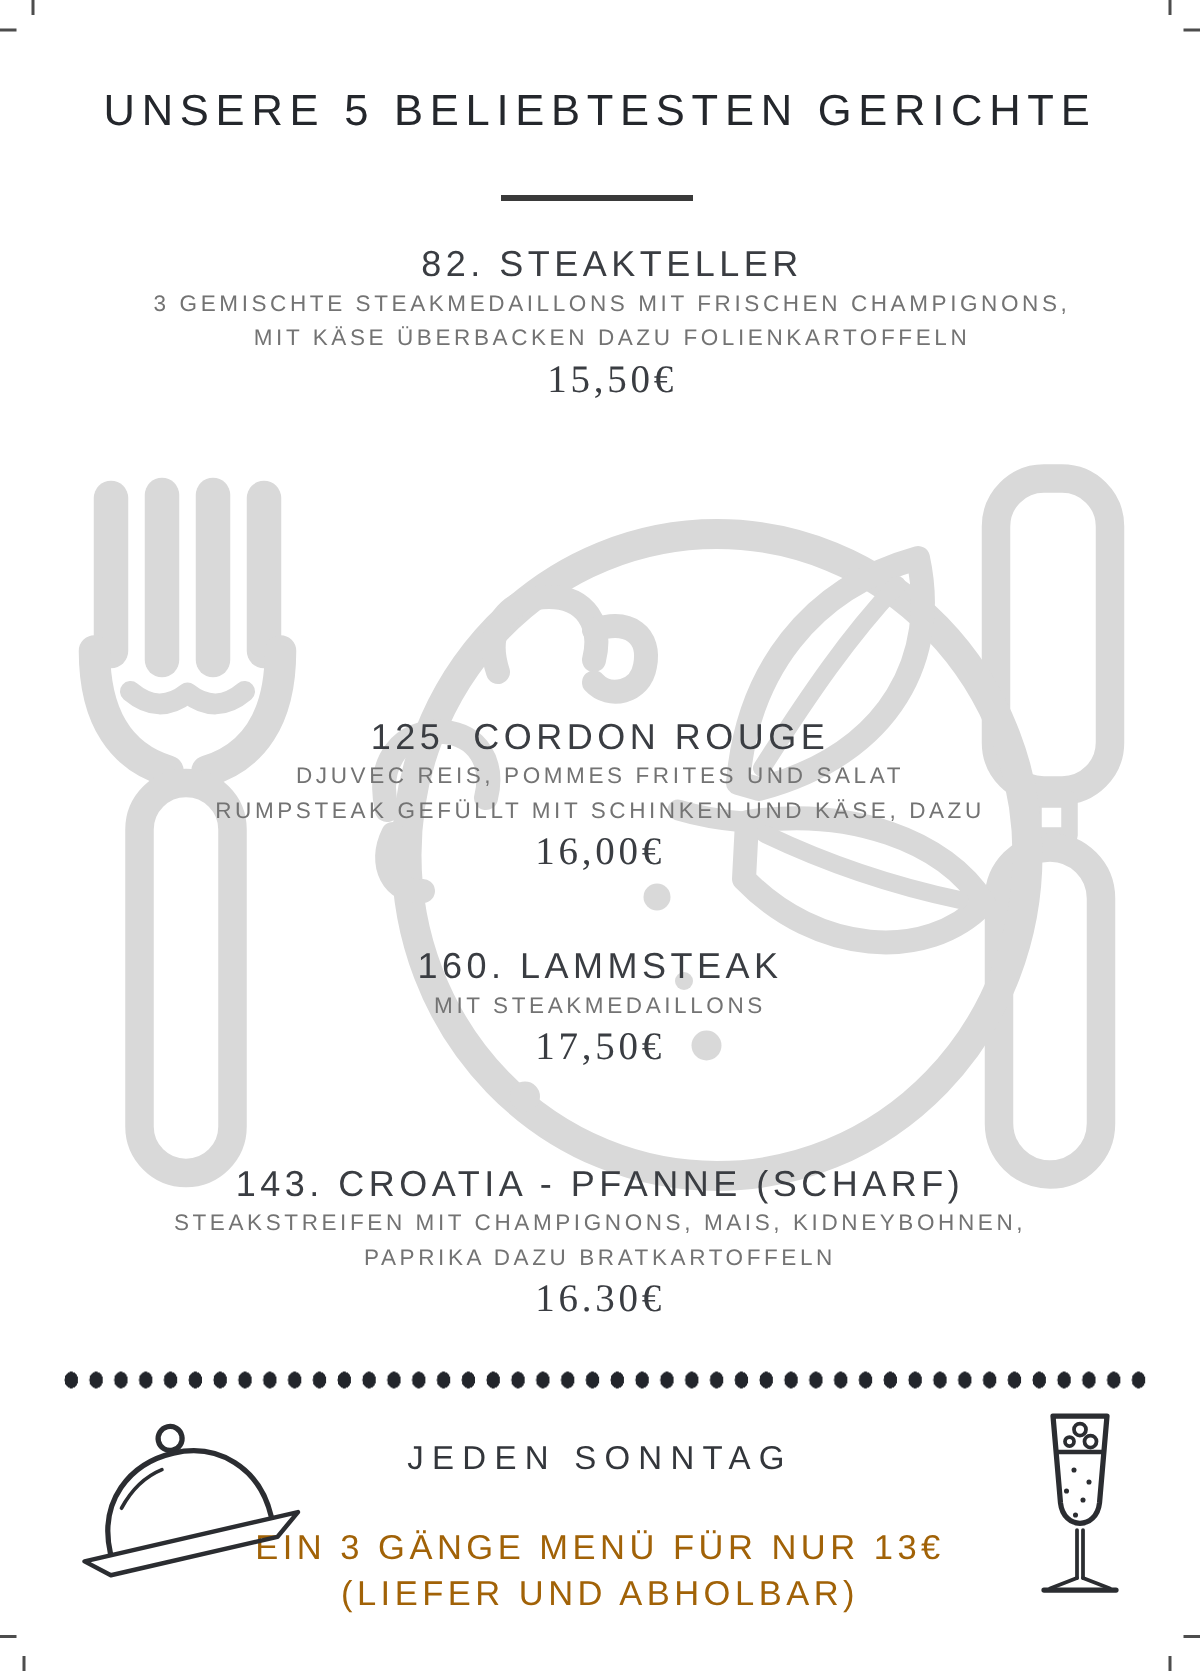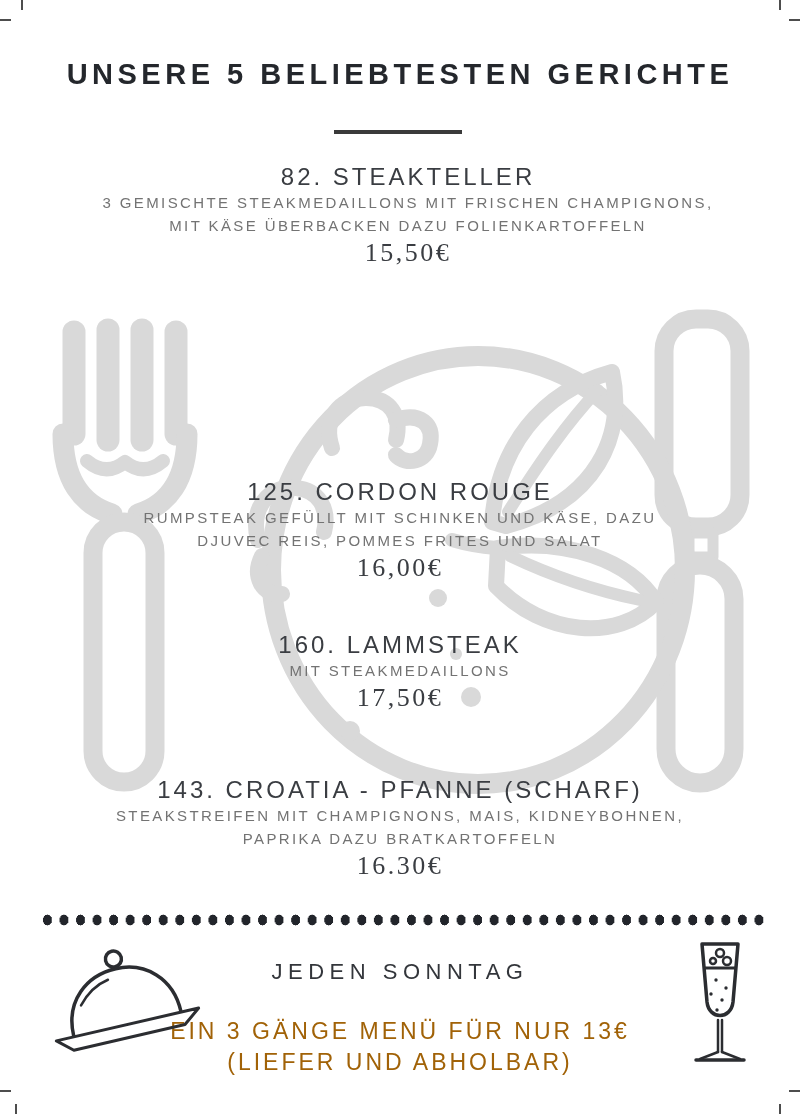--- a/index.html
+++ b/index.html
@@ -10,21 +10,21 @@
     font-family:"Liberation Sans",sans-serif;
     overflow:hidden;
     margin:0 auto;
   }
   .wm-svg{position:absolute;left:0;top:0;width:800px;height:1114px;z-index:0;}
   .content{position:absolute;left:0;top:0;width:800px;height:1114px;z-index:1;}
 
   .menu-title{
     position:absolute;top:56px;left:0;width:100%;
     text-align:center;
-    font-size:29px;line-height:36px;font-weight:bold;
+    font-size:29px;line-height:36px;font-weight:normal;
     letter-spacing:4.5px;
     color:#24272c;
     white-space:nowrap;
   }
   .title-divider{
     position:absolute;top:130px;left:334px;
     width:128px;height:4px;background:#3a3a3a;
   }
 
   .menu-item{
@@ -144,22 +144,22 @@
     <div class="menu-item item-1">
       <div class="item-name">82. STEAKTELLER</div>
       <div class="item-desc">3 GEMISCHTE STEAKMEDAILLONS MIT FRISCHEN CHAMPIGNONS,</div>
       <div class="item-desc">MIT KÄSE ÜBERBACKEN DAZU FOLIENKARTOFFELN</div>
       <div class="item-price">15,50€</div>
     </div>
 
 
     <div class="menu-item item-3">
       <div class="item-name">125. CORDON ROUGE</div>
+      <div class="item-desc">DJUVEC REIS, POMMES FRITES UND SALAT</div>
       <div class="item-desc">RUMPSTEAK GEFÜLLT MIT SCHINKEN UND KÄSE, DAZU</div>
-      <div class="item-desc">DJUVEC REIS, POMMES FRITES UND SALAT</div>
       <div class="item-price">16,00€</div>
     </div>
 
     <div class="menu-item item-4">
       <div class="item-name">160. LAMMSTEAK</div>
       <div class="item-desc">MIT STEAKMEDAILLONS</div>
       <div class="item-price">17,50€</div>
     </div>
 
     <div class="menu-item item-5">

